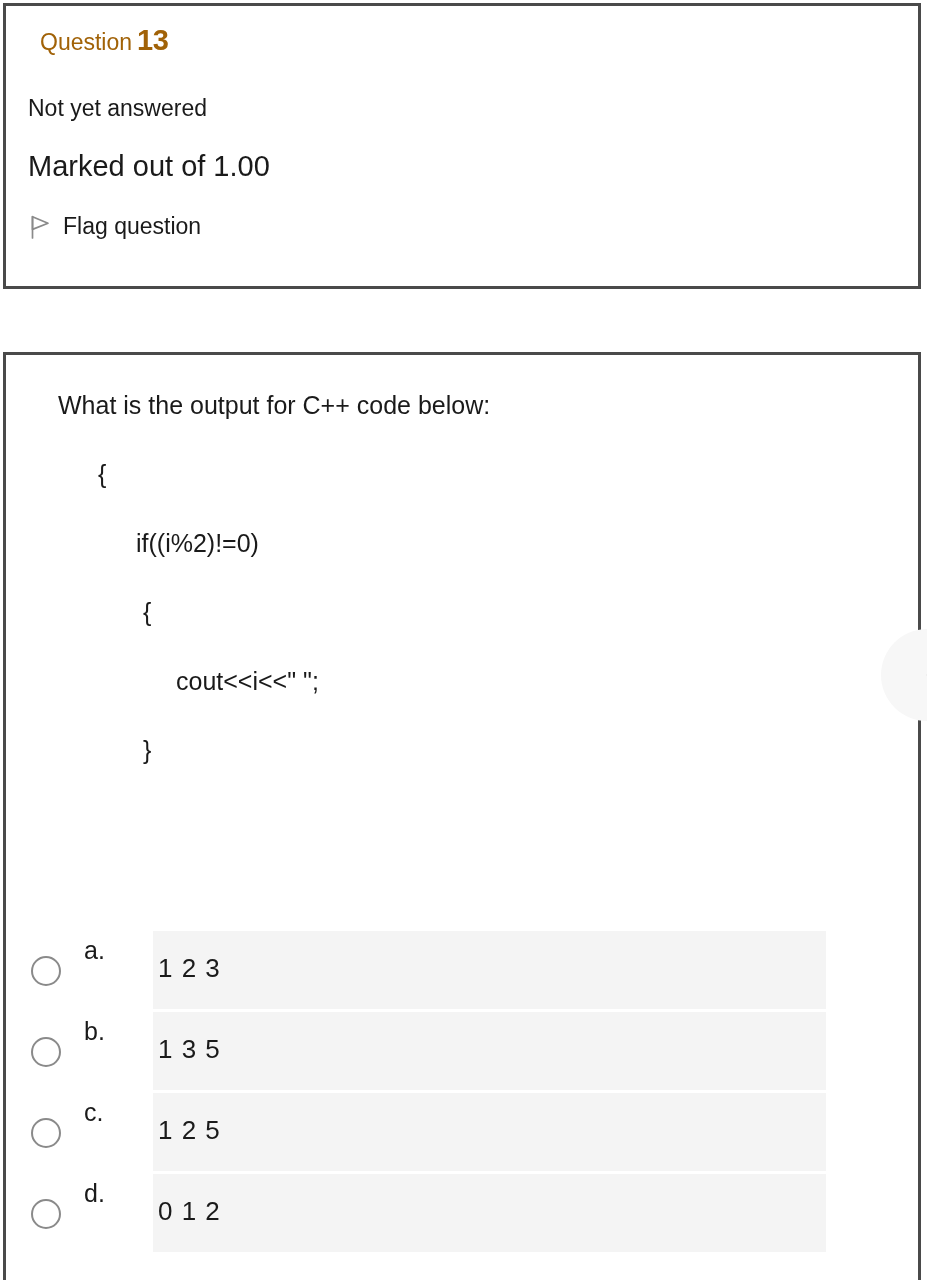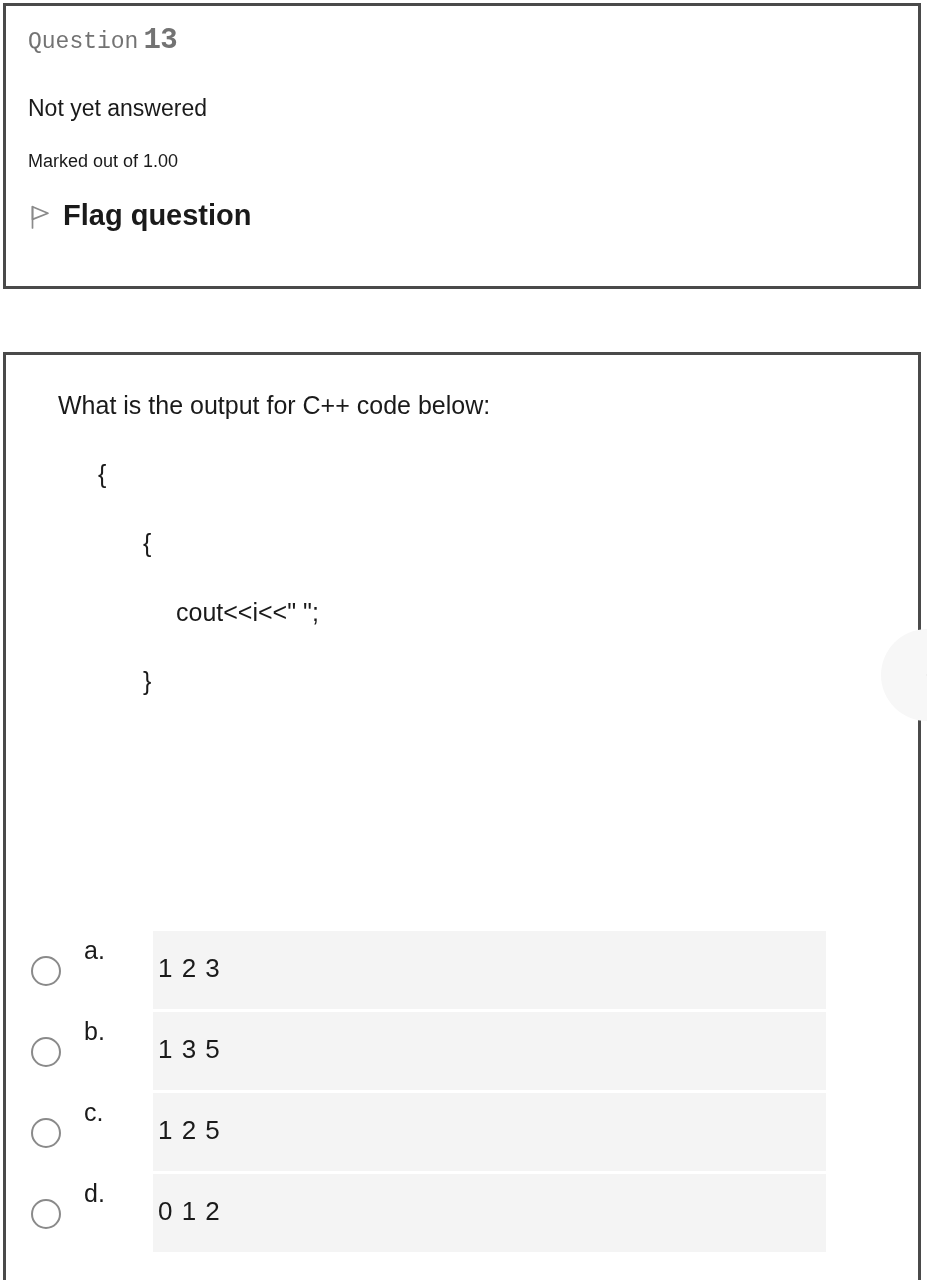--- a/index.html
+++ b/index.html
@@ -25,66 +25,64 @@
     width: 918px;
     height: 286px;
     background: #ffffff;
     border: 3px solid #4a4a4a;
   }
   .info-inner {
     padding: 20px 24px 0 22px;
   }
   .q-heading {
     font-size: 23px;
-    color: #737373;
-    line-height: 1.0;
-    margin: 0 0 0 0;
+    color: #a16207;
+    line-height: 1.0;
+    margin: 0 0 0 12px;
     white-space: nowrap;
-    font-family: Liberation Mono, monospace;
   }
   .q-heading .q-word {
     font-weight: 400;
     font-size: 23px;
   }
   .q-heading .q-num {
     font-weight: 700;
     font-size: 29px;
     letter-spacing: -0.5px;
     margin-left: 5px;
   }
   .q-status {
     font-size: 23px;
     color: #1a1a1a;
     margin-top: 42px;
     line-height: 1.0;
   }
   .q-marks {
-    font-size: 18px;
+    font-size: 29px;
     color: #1a1a1a;
     margin-top: 32px;
     line-height: 1.0;
   }
   .q-flag {
     display: flex;
     align-items: center;
     margin-top: 31px;
     line-height: 1.0;
   }
   .flag-icon {
     width: 26px;
     height: 26px;
     flex: 0 0 26px;
     display: block;
     margin-right: 9px;
     margin-top: 2px;
   }
   .q-flag-label {
-    font-size: 29px;
-    color: #1a1a1a;
-    font-weight: bold;
+    font-size: 23px;
+    color: #1a1a1a;
   }
 
   
   .body-card {
     position: absolute;
     left: 3px;
     top: 352px;
     width: 918px;
     height: 960px;
     background: #ffffff;
@@ -203,20 +201,21 @@
 
     </div>
   </div>
 
   <div class="body-card">
     <div class="body-inner">
 
       <div class="qtext">What is the output for C++ code below:</div>
 
       <div class="code-line ind1">{</div>
+      <div class="code-line ind2">if((i%2)!=0)</div>
       <div class="code-line ind3">{</div>
       <div class="code-line ind4">cout&lt;&lt;i&lt;&lt;" ";</div>
       <div class="code-line ind3">}</div>
 
     </div>
 
     <div class="answers">
 
       <div class="answer-row">
         <span class="radio"></span>

